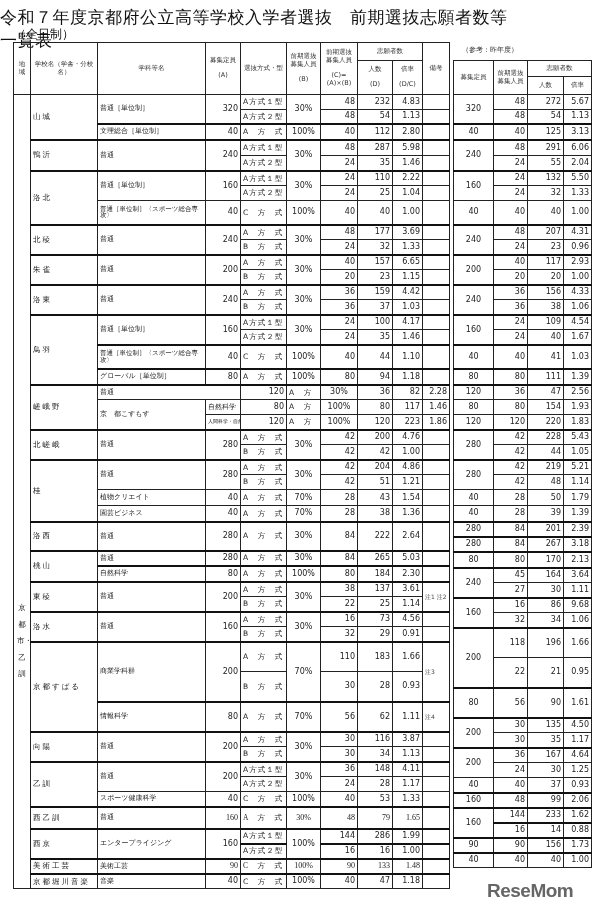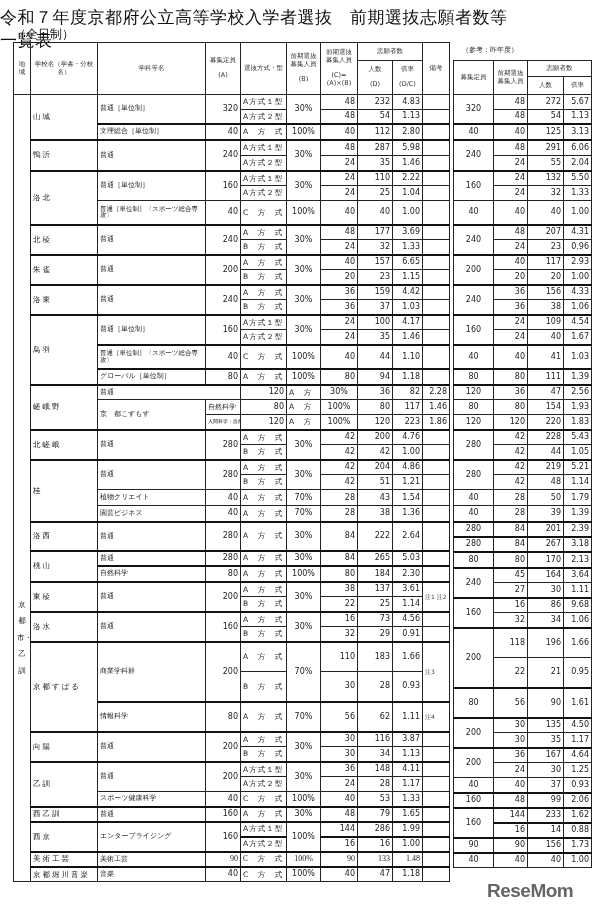--- a/index.html
+++ b/index.html
@@ -465,21 +465,21 @@
       <tr style="height: 15px;">
         <td class="dept">スポーツ健康科学</td>
         <td class="num">40</td>
         <td class="meth">C　方　式</td>
         <td class="num ctr">100%</td>
         <td class="num">40</td>
         <td class="num">53</td>
         <td class="num">1.33</td>
         <td class="note" style="white-space: normal; width: 10px;"></td>
       </tr>
-      <tr class="thick" style="height: 15px;">
+      <tr class="thick" style="height: 22px; font-family: Liberation Serif, serif;">
         <td class="sch">西乙訓</td>
         <td class="dept">普通</td>
         <td class="num">160</td>
         <td class="meth">A　方　式</td>
         <td class="num ctr">30%</td>
         <td class="num">48</td>
         <td class="num">79</td>
         <td class="num">1.65</td>
         <td class="note" style="white-space: normal; width: 10px;"></td>
       </tr>

